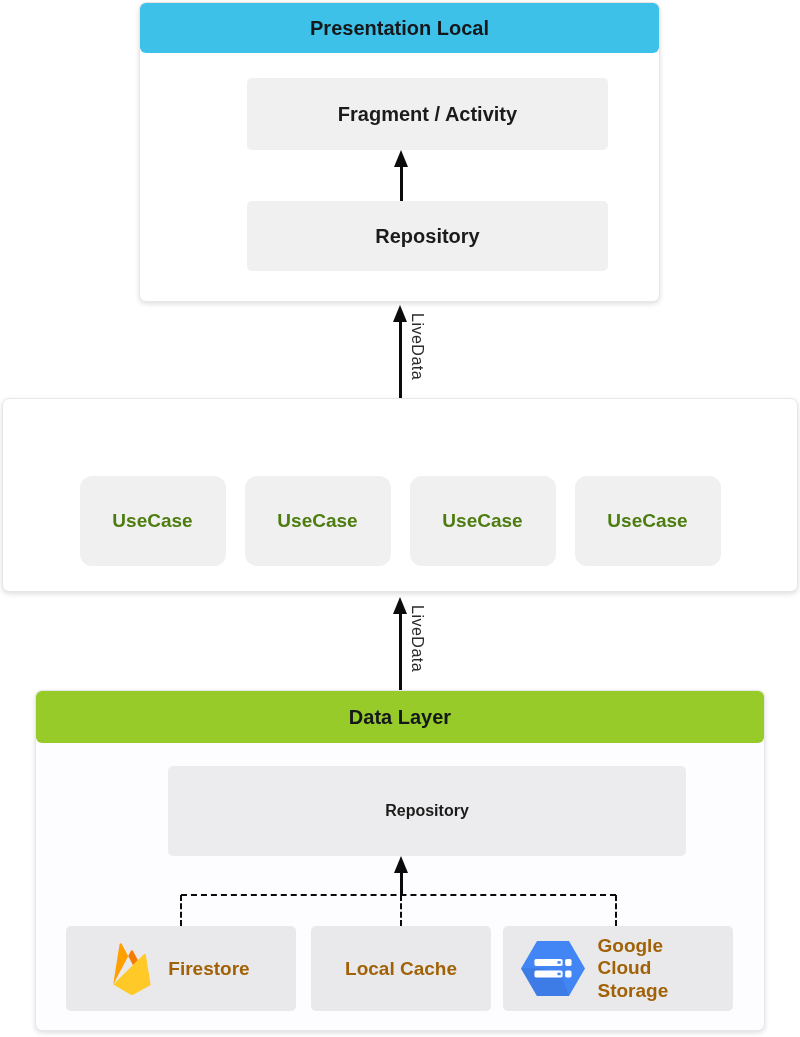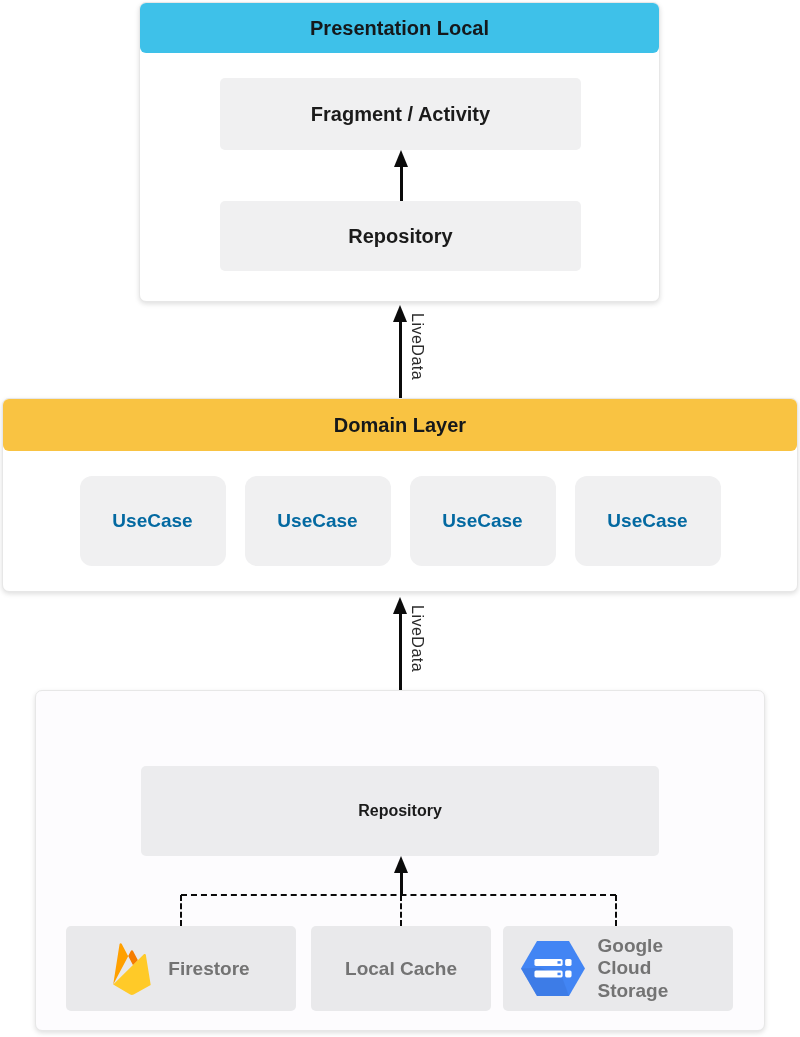--- a/index.html
+++ b/index.html
@@ -15,36 +15,36 @@
 
   #presentation-layer{left:139px;top:2px;width:521px;height:300px;}
   #presentation-layer .layer-header{height:50px;background:var(--presentation_header);}
   #domain-layer{left:2px;top:398px;width:796px;height:194px;}
   #domain-layer .layer-header{height:52px;background:var(--domain_header);}
   #data-layer{left:35px;top:690px;width:730px;height:341px;background:#fdfcfe;}
   #data-layer .layer-header{height:52px;background:var(--data_header);}
 
   
   .box{position:absolute;background:#f0f0f1;border-radius:5px;display:flex;
-       align-items:center;justify-content:center;font-weight:bold;font-size:20px;color:#1b1b1b;}
+       align-items:center;justify-content:center;font-weight:bold;font-size:20px;color:#1b1b1b;margin-left:27px;}
 
   #fragment-box{left:80px;top:75px;width:361px;height:72px;}
   #viewmodel-box{left:80px;top:198px;width:361px;height:70px;}
 
   .usecase-row{position:absolute;top:77px;left:0;right:0;display:flex;
                justify-content:center;gap:19px;}
   .usecase-box{position:relative;width:146px;height:90px;background:#f0f0f1;border-radius:12px;
                display:flex;align-items:center;justify-content:center;
-               font-weight:bold;font-size:19px;color:#0369a1;}
+               font-weight:bold;font-size:19px;color:#4d7c0f;}
 
   #repository-box{left:105px;top:75px;width:518px;height:90px;background:#ececee;font-size:16px;}
 
   .source-box{position:absolute;top:235px;height:85px;background:#e9e9eb;border-radius:5px;
               display:flex;align-items:center;justify-content:center;gap:16px;
-              font-weight:bold;font-size:19px;color:#737373;}
+              font-weight:bold;font-size:19px;color:#a16207;}
   #source-firestore{left:30px;width:230px;}
   #source-localcache{left:275px;width:180px;}
   #source-gcs{left:467px;width:230px;gap:13px;}
   #source-gcs .src-label{width:118px;line-height:1.18;}
 
   
   .arr-shaft{position:absolute;width:2.5px;background:#0b0b0b;}
   .arr-head{position:absolute;width:0;height:0;border-left:7px solid transparent;
             border-right:7px solid transparent;border-bottom:17px solid #0b0b0b;}
 
@@ -96,23 +96,20 @@
     <div class="box" id="viewmodel-box">
       <span>Repository</span>
     </div>
   </section>
 
   <div class="arr-shaft" id="g1-shaft"></div>
   <div class="arr-head" id="g1-head"></div>
   <div class="livedata-label" id="livedata-1">LiveData</div>
 
   <section class="layer" id="domain-layer">
-    <header class="layer-header">
-      <span>Domain Layer</span>
-    </header>
     <div class="usecase-row">
       <div class="usecase-box">
         <span>UseCase</span>
       </div>
       <div class="usecase-box">
         <span>UseCase</span>
       </div>
       <div class="usecase-box">
         <span>UseCase</span>
       </div>
@@ -120,20 +117,23 @@
         <span>UseCase</span>
       </div>
     </div>
   </section>
 
   <div class="arr-shaft" id="g2-shaft"></div>
   <div class="arr-head" id="g2-head"></div>
   <div class="livedata-label" id="livedata-2">LiveData</div>
 
   <section class="layer" id="data-layer">
+    <header class="layer-header">
+      <span>Data Layer</span>
+    </header>
 
     <div class="box" id="repository-box">
       <span>Repository</span>
     </div>
 
     <div class="arr-shaft" id="d-arr-shaft"></div>
     <div class="arr-head" id="d-arr-head"></div>
 
     <div class="dash-h" id="dash-horizontal"></div>
     <div class="dash-v" id="dash-left"></div>

